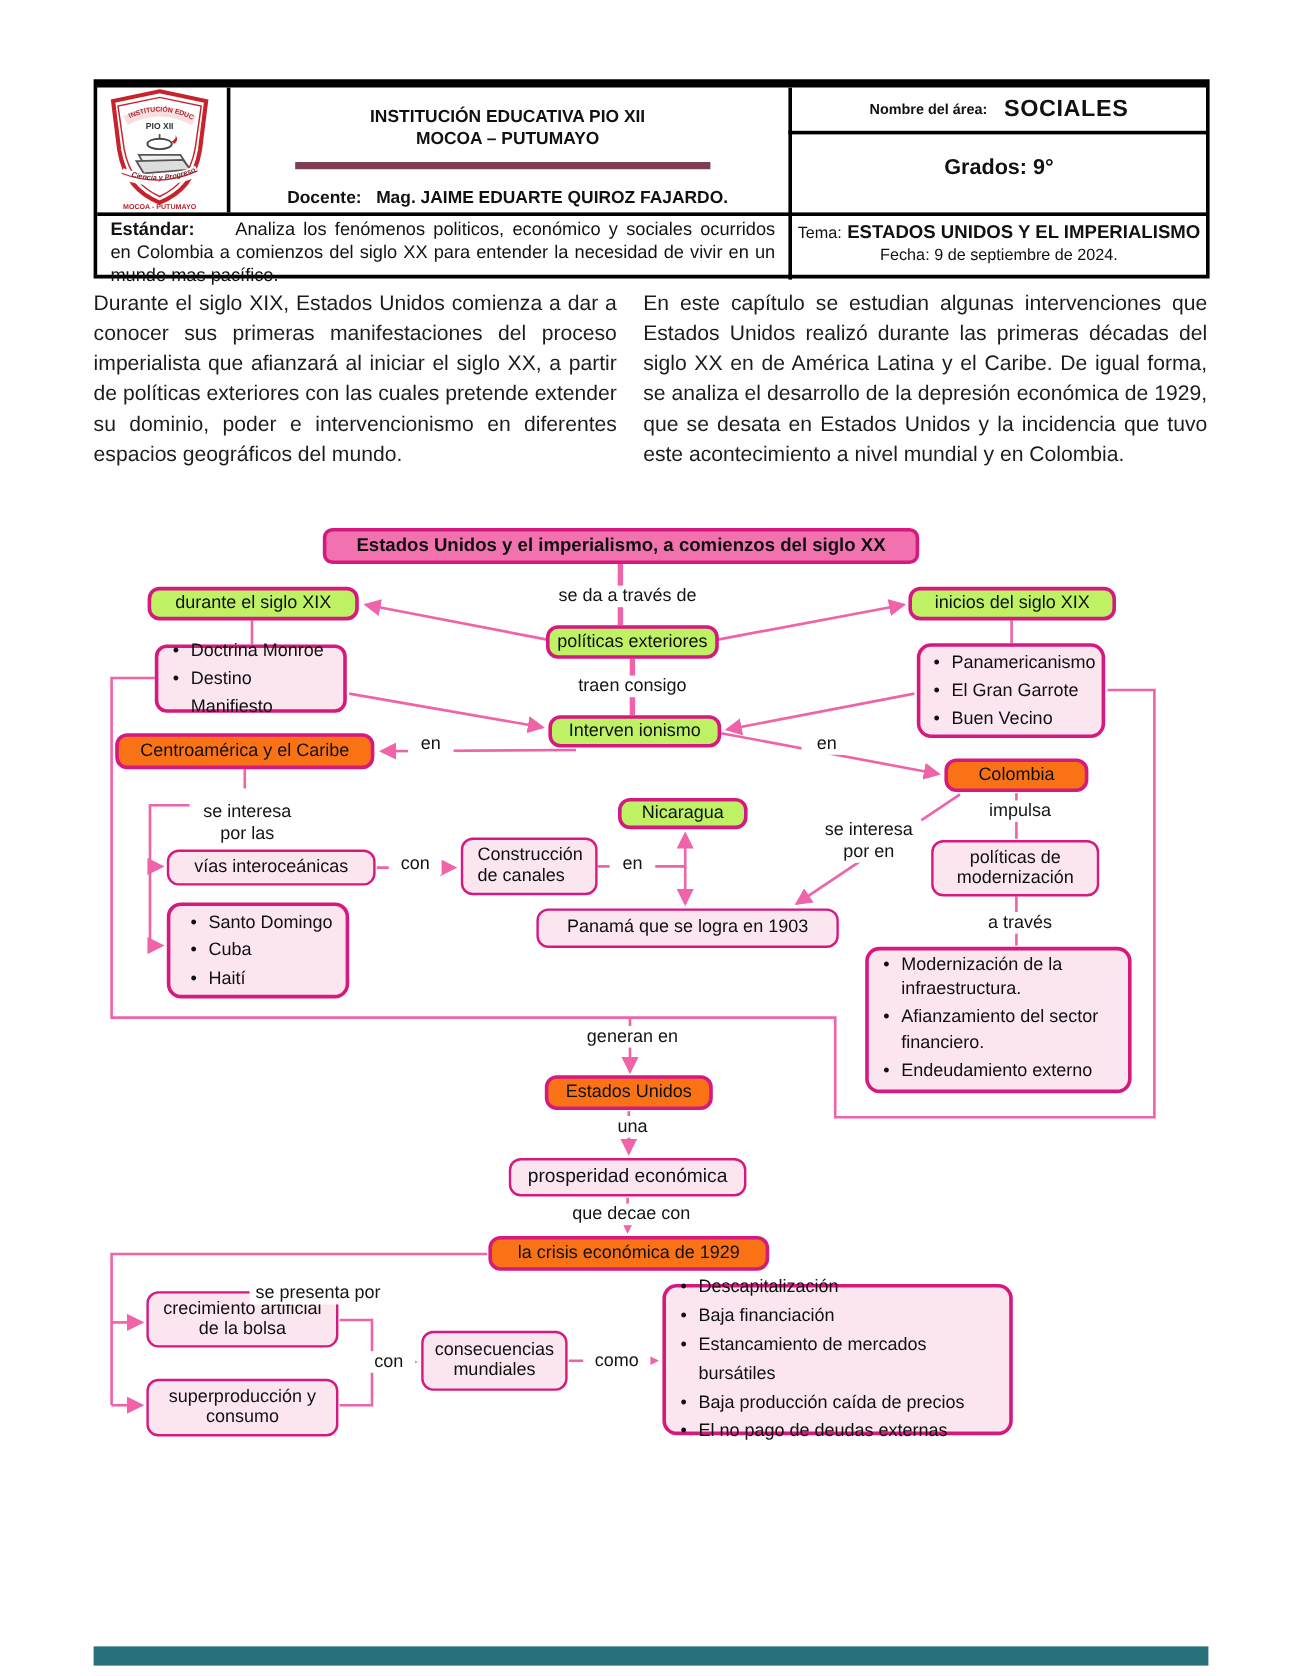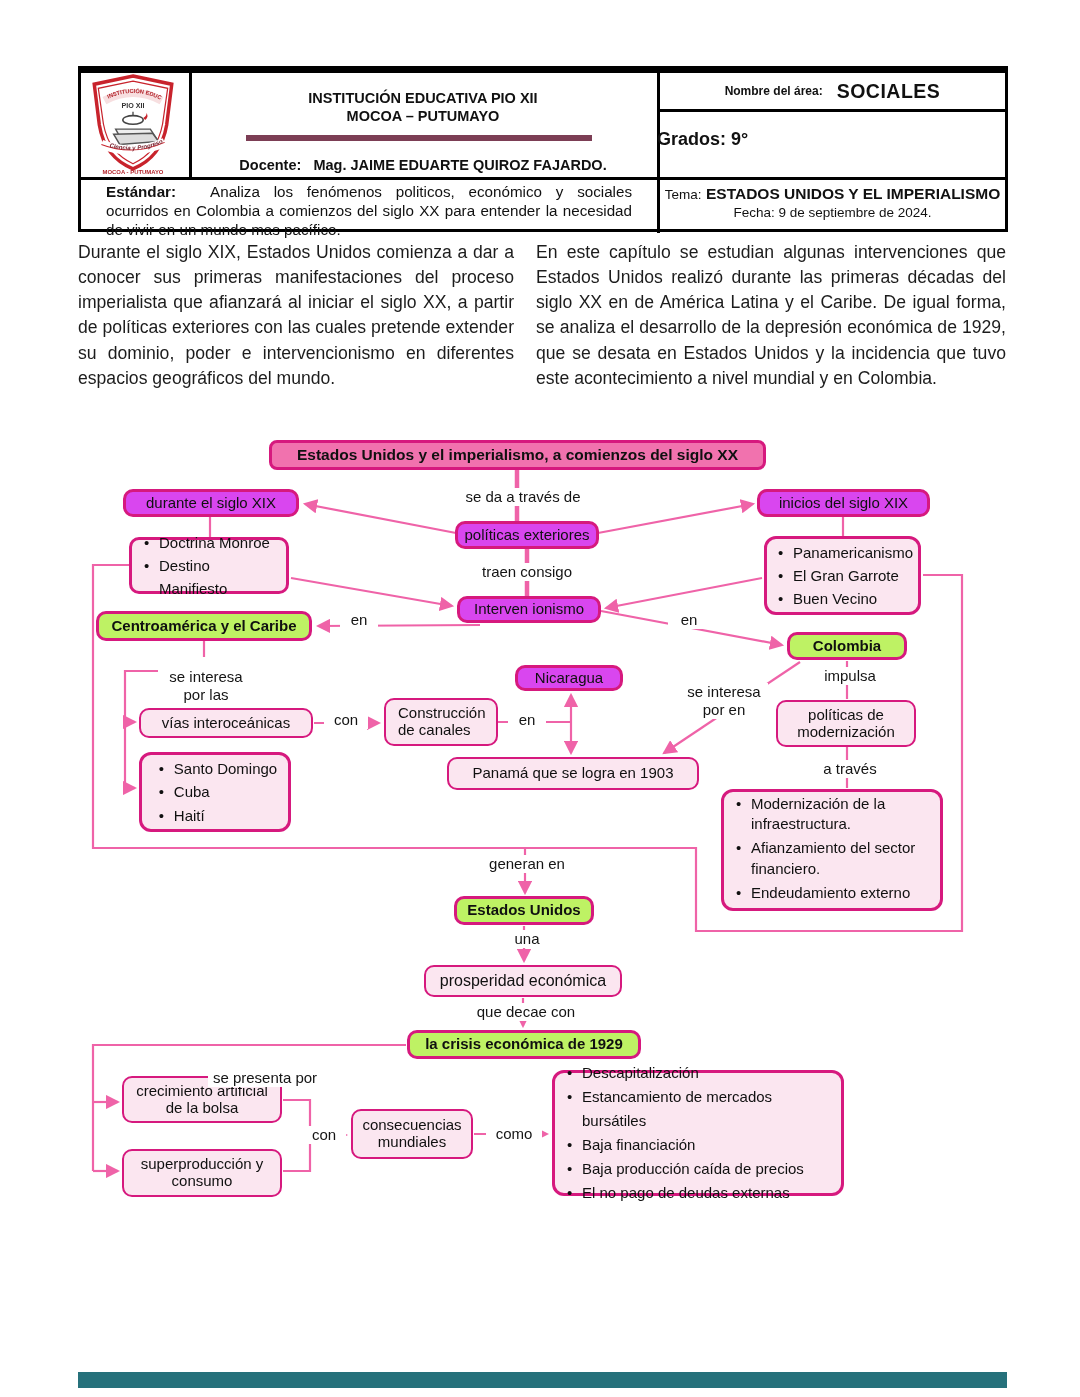--- a/index.html
+++ b/index.html
@@ -12,42 +12,42 @@
   .hline{position:absolute;background:#000;}
   .cell{position:absolute;box-sizing:border-box;}
   #logo-cell{left:0;top:0;width:108px;height:104px;}
   #center-cell{left:108px;top:0;width:468px;height:104px;text-align:center;}
   .school-name{font-weight:bold;font-size:14.5px;line-height:1.25;padding-top:16px;}
   #maroon-bar{position:absolute;left:57px;top:62px;width:346px;height:6px;background:#7c3e55;}
   .docente-line{position:absolute;left:0;top:84px;width:100%;font-weight:bold;font-size:14.5px;}
   #area-cell{left:576px;top:0;width:351px;height:36px;display:flex;align-items:center;justify-content:center;gap:14px;}
   #area-cell .lab{font-weight:bold;font-size:12px;}
   #area-cell .val{font-weight:bold;font-size:19.5px;letter-spacing:.5px;}
-  #grados-cell{left:576px;top:36px;width:351px;height:61px;display:flex;align-items:center;justify-content:flex-start;
+  #grados-cell{left:576px;top:36px;width:351px;height:61px;display:flex;align-items:center;justify-content:center;
                font-weight:bold;font-size:18px;}
-  #estandar-cell{left:0;top:104px;width:576px;height:56px;padding:5px 25px;font-size:15.2px;line-height:1.25;text-align:justify;}
+  #estandar-cell{left:0;top:104px;width:576px;height:56px;padding:5px 11px;font-size:15.2px;line-height:1.25;text-align:justify;}
   #estandar-cell .lab{font-weight:bold;margin-right:34px;}
   #tema-cell{left:576px;top:104px;width:351px;height:56px;text-align:center;padding-top:8px;}
   #tema-cell .lab{font-size:13.5px;}
   #tema-cell .val{font-weight:bold;font-size:15.5px;}
   #tema-cell .fecha{font-size:13.5px;margin-top:2px;}
 
   
   .para{position:absolute;top:240px;font-size:17.6px;line-height:1.43;text-align:justify;color:#1c1c1c;}
   #para-left{left:78px;width:436px;}
   #para-right{left:536px;width:470px;}
 
   
   .node{position:absolute;box-sizing:border-box;z-index:2;
         border:2.5px solid #d6197e;border-radius:10px;background:#fbe6f0;
         display:flex;align-items:center;justify-content:center;text-align:center;
         font-size:15px;color:#101010;line-height:1.12;padding:2px 6px;}
   .fill-strong{background:#f172ae;font-weight:bold;border-radius:8px;border-width:3px;}
-  .fill-med{background:#bef264;border-width:3px;font-weight:bold;}
-  .fill-soft{background:#d946ef;border-width:3px;}
+  .fill-med{background:#f97316;border-width:3px;}
+  .fill-soft{background:#bef264;border-width:3px;}
   .bullets{justify-content:center;text-align:left;border-width:3px;border-radius:12px;}
   .bullets ul{margin:0;padding:0 0 0 6px;list-style:none;}
   .bullets li{position:relative;padding-left:15px;line-height:1.55;}
   .bullets li::before{content:"\2022";position:absolute;left:0;top:0;}
   #node-modern li{line-height:1.38;margin-bottom:3px;}
   #node-conseq-list li{line-height:1.6;}
   .ta-left{justify-content:flex-start;text-align:left;padding-left:12px;}
 
   .lbl{position:absolute;z-index:3;background:#fff;color:#141414;font-size:15px;
        line-height:1.2;text-align:center;padding:0 2px;}
@@ -212,22 +212,22 @@
   <div class="node fill-med" style="left:454px;top:896px;width:140px;height:29px;">Estados Unidos</div>
   <div class="node" style="left:424px;top:965px;width:198px;height:32px;font-size:16px;">prosperidad económica</div>
   <div class="node fill-med" style="left:407px;top:1030px;width:234px;height:29px;">la crisis económica de 1929</div>
   <div class="node" style="left:122px;top:1076px;width:160px;height:47px;">crecimiento artificial de la bolsa</div>
   <div class="node" style="left:122px;top:1149px;width:160px;height:48px;">superproducción y consumo</div>
   <div class="node" style="left:351px;top:1109px;width:122px;height:50px;">consecuencias mundiales</div>
 
   <div class="node bullets" id="node-conseq-list" style="left:552px;top:1070px;width:292px;height:126px;">
     <ul>
       <li>Descapitalización</li>
+      <li>Baja financiación</li>
       <li>Estancamiento de mercados bursátiles</li>
-      <li>Baja financiación</li>
       <li>Baja producción caída de precios</li>
       <li>El no pago de deudas externas</li>
     </ul>
   </div>
 
   <div class="lbl" style="left:460px;top:488px;width:122px;">se da a través de</div>
   <div class="lbl" style="left:475px;top:563px;width:100px;">traen consigo</div>
   <div class="lbl" style="left:340px;top:611px;width:34px;">en</div>
   <div class="lbl" style="left:668px;top:611px;width:38px;">en</div>
   <div class="lbl" style="left:158px;top:656px;width:92px;margin-top:12px;">se interesa por las</div>

